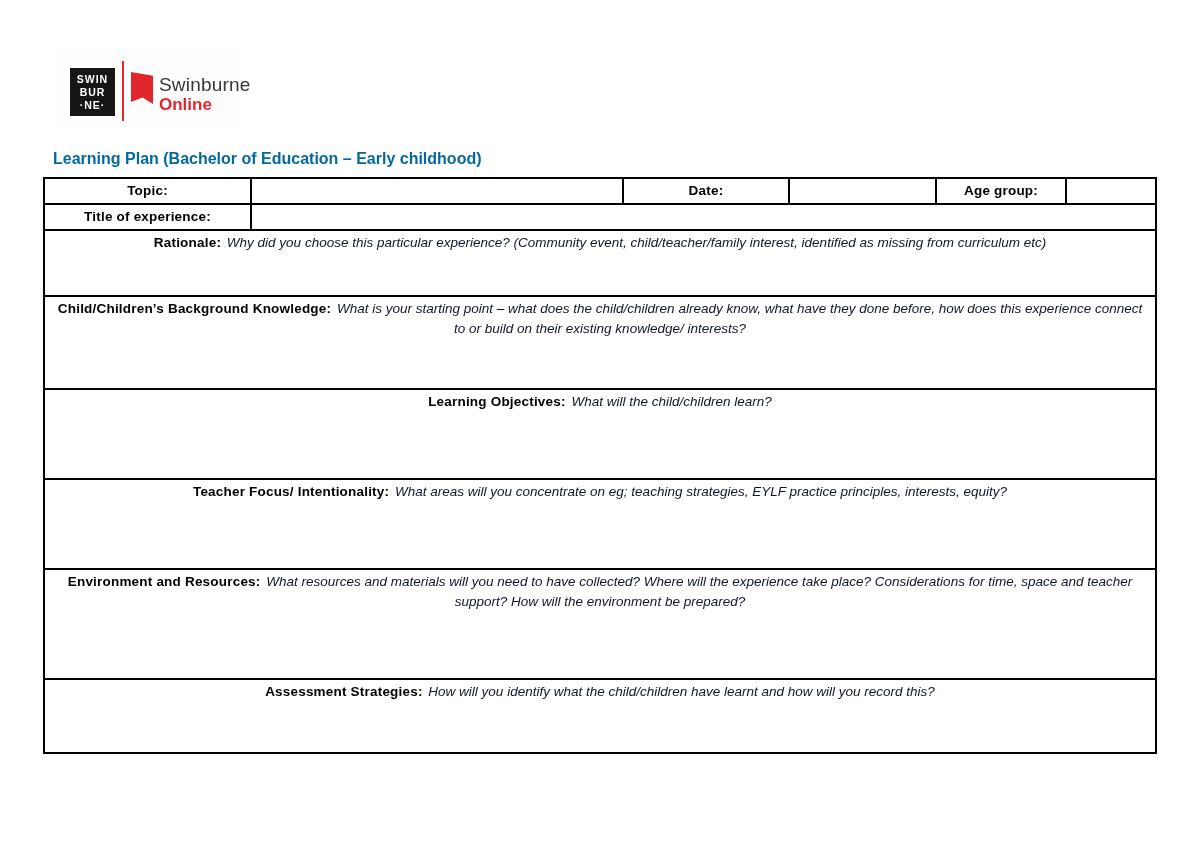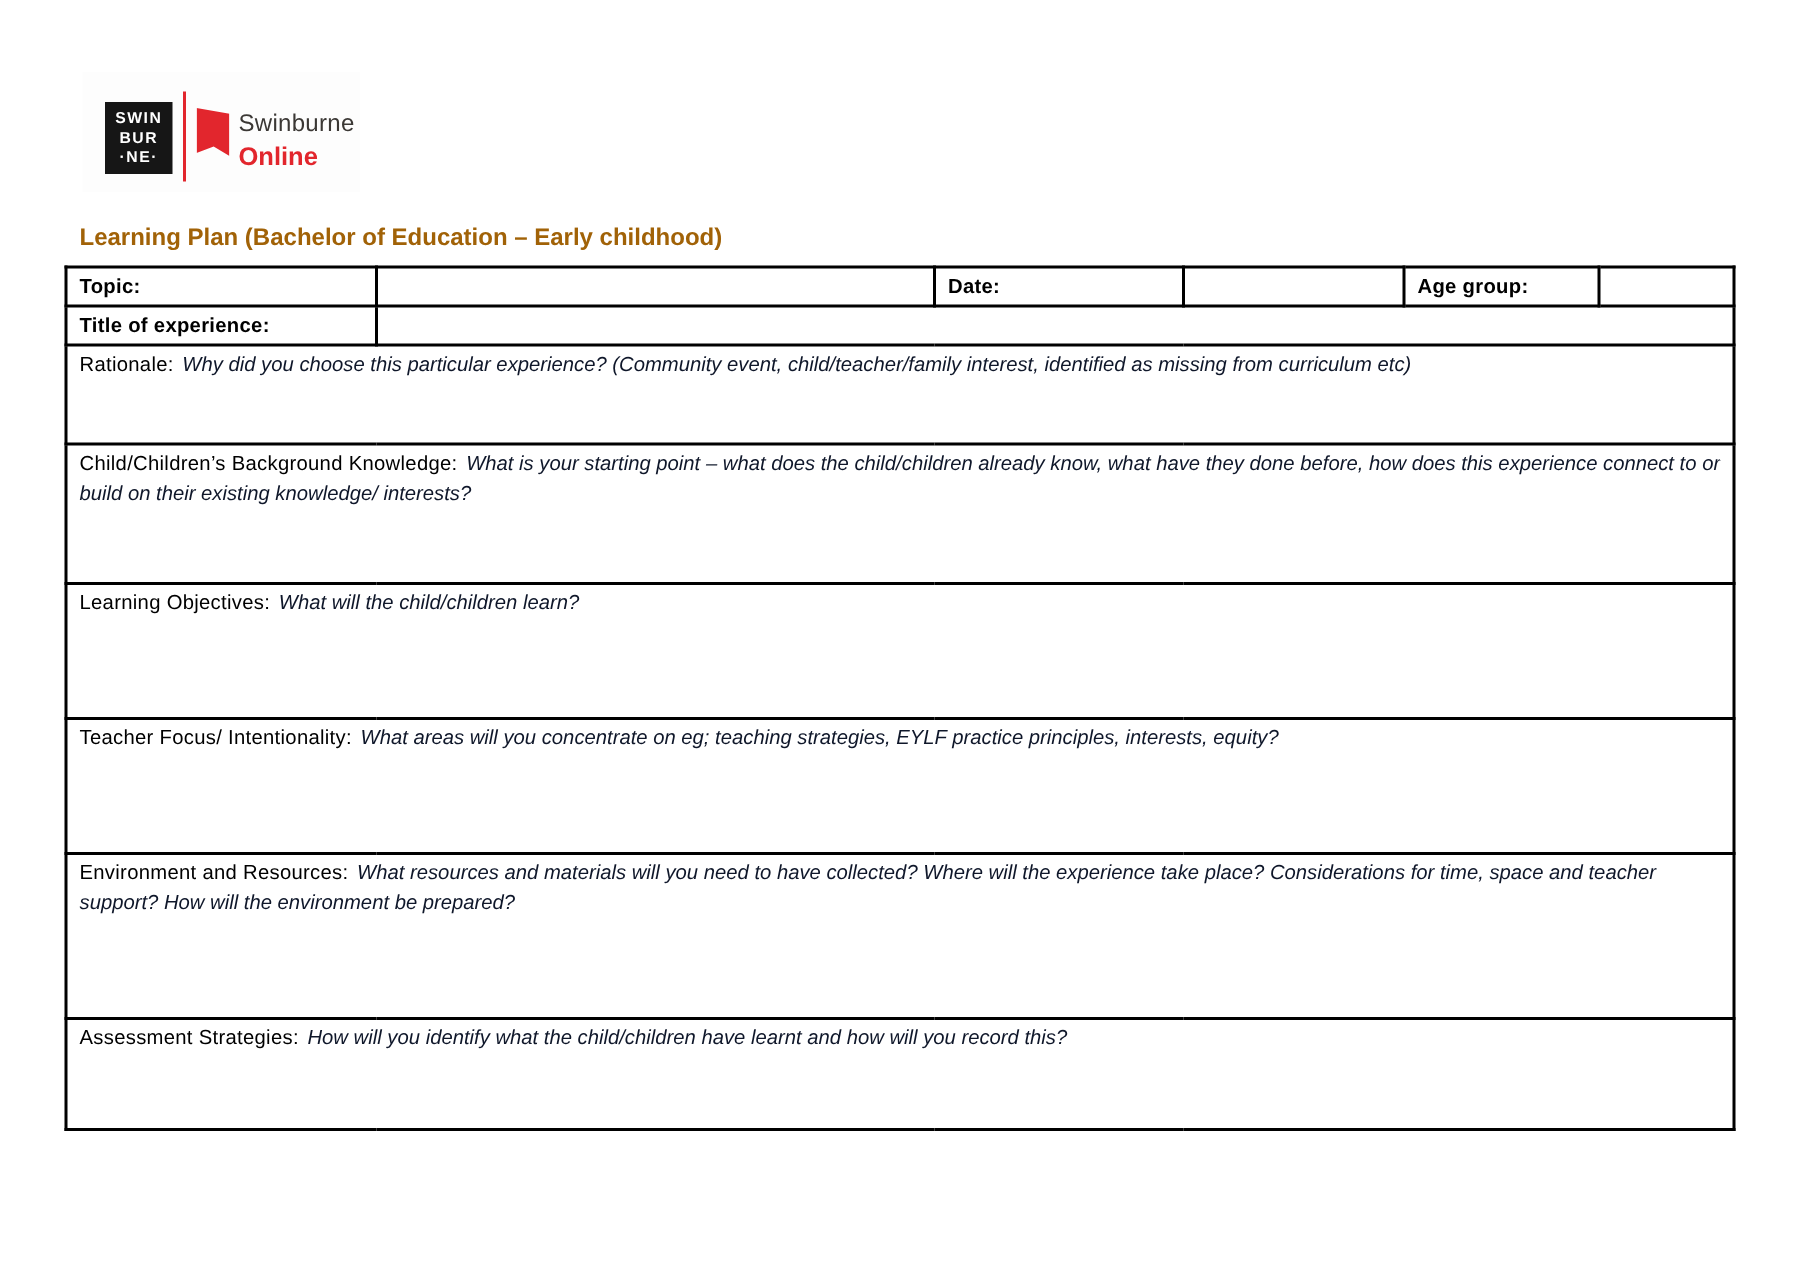--- a/index.html
+++ b/index.html
@@ -1,15 +1,15 @@
 <!DOCTYPE html>
 <html><head>
 <meta charset="utf-8">
 <style>
-  * { margin: 0; padding: 0; box-sizing: border-box; }
+  * { margin: 0; padding: 0; box-sizing: border-box; text-align: center; }
   html, body { background: #ffffff; }
   .page {
     position: relative;
     width: 1200px;
     height: 848px;
     background: #ffffff;
     font-family: "Liberation Sans", sans-serif;
     color: #000000;
     overflow: hidden;
   }
@@ -52,21 +52,21 @@
     top: 24px;
     width: 22px;
     height: 32px;
     background: #e2262d;
     clip-path: polygon(0% 0%, 100% 12%, 100% 100%, 52% 80%, 0% 94%);
   }
   .logo-name {
     position: absolute;
     left: 104px;
     top: 26px;
-    font-size: 16px;
+    font-size: 19px;
     color: #3b3835;
     letter-spacing: 0.2px;
     white-space: nowrap;
   }
   .logo-online {
     position: absolute;
     left: 104px;
     top: 47px;
     font-size: 17px;
     font-weight: 600;
@@ -74,21 +74,21 @@
     white-space: nowrap;
   }
 
   
   .doc-title {
     position: absolute;
     left: 53px;
     top: 150px;
     font-size: 16px;
     font-weight: bold;
-    color: #a16207;
+    color: #0369a1;
     white-space: nowrap;
   }
 
   
   table.form {
     position: absolute;
     left: 43px;
     top: 177px;
     width: 1112px;
     border-collapse: collapse;
@@ -103,21 +103,21 @@
     overflow: hidden;
   }
   td.label-cell {
     font-weight: bold;
     letter-spacing: 0.2px;
     vertical-align: middle;
     padding: 1px 5px;
     line-height: 16px;
   }
   td.section-cell { padding: 3px 8px; }
-  .sec-label { font-weight: normal; letter-spacing: 0.2px; margin-right: 2px; }
+  .sec-label { font-weight: bold; letter-spacing: 0.2px; margin-right: 2px; }
   .sec-prompt { font-style: italic; color: #0f172a; }
   tr.r1 td { height: 20px; }
   tr.r2 td { height: 17px; }
   tr.r3 td { height: 58px; }
   tr.r4 td { height: 66px; }
   tr.r5 td { height: 93px; border-radius: 29px; }
   tr.r6 td { height: 90px; }
   tr.r7 td { height: 90px; }
   tr.r8 td { height: 110px; }
   tr.r9 td { height: 74px; }

